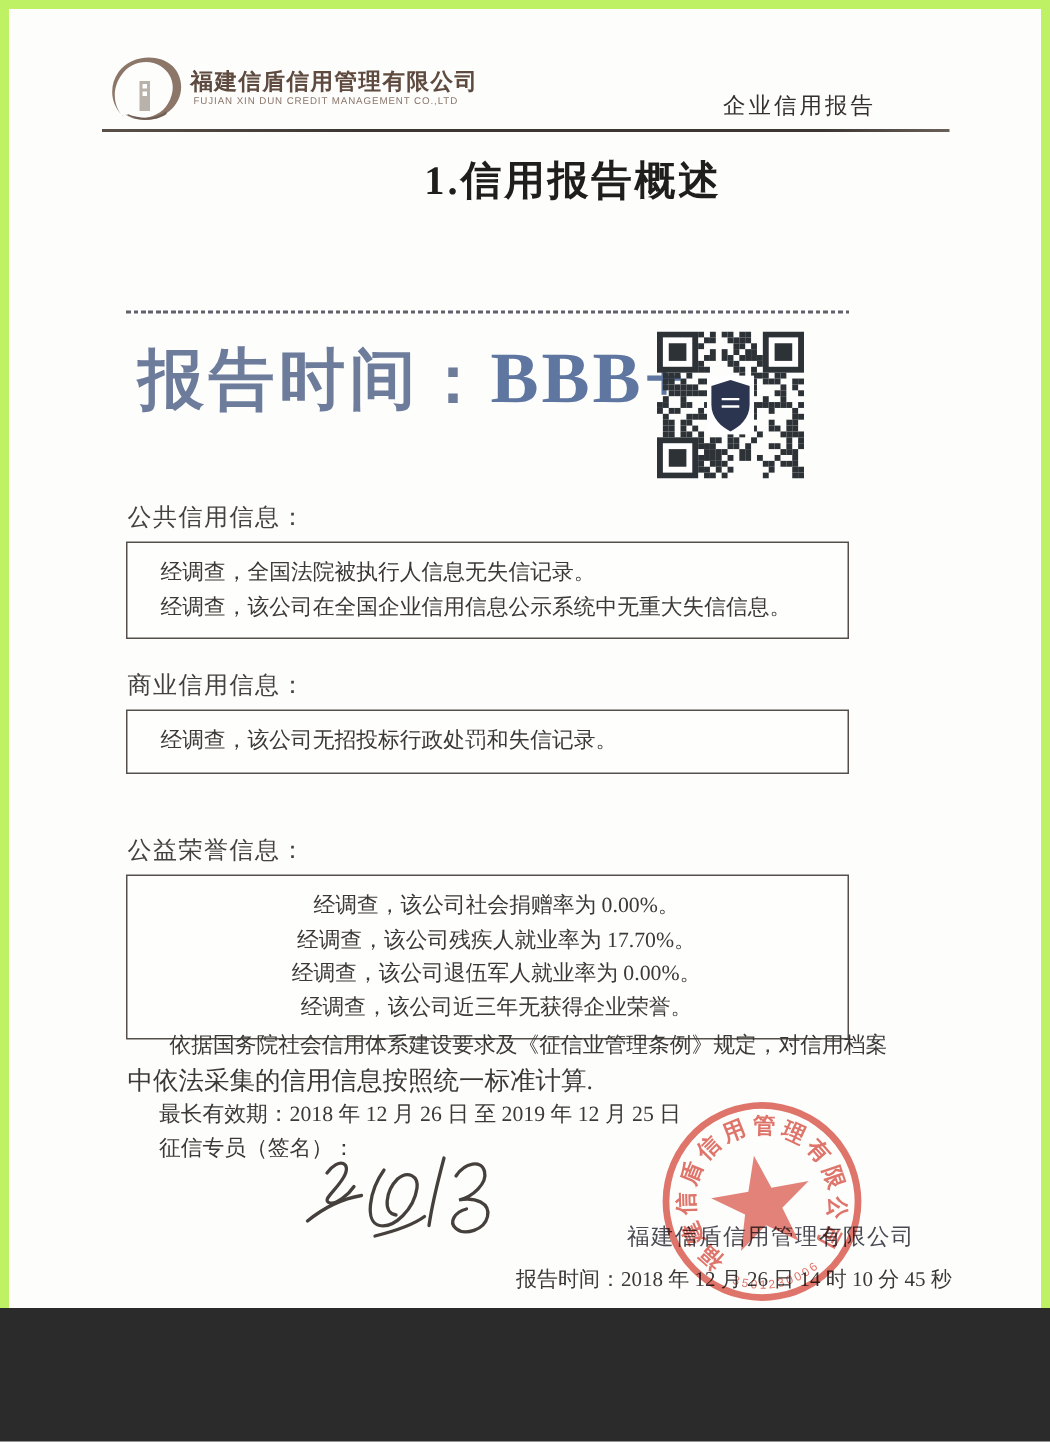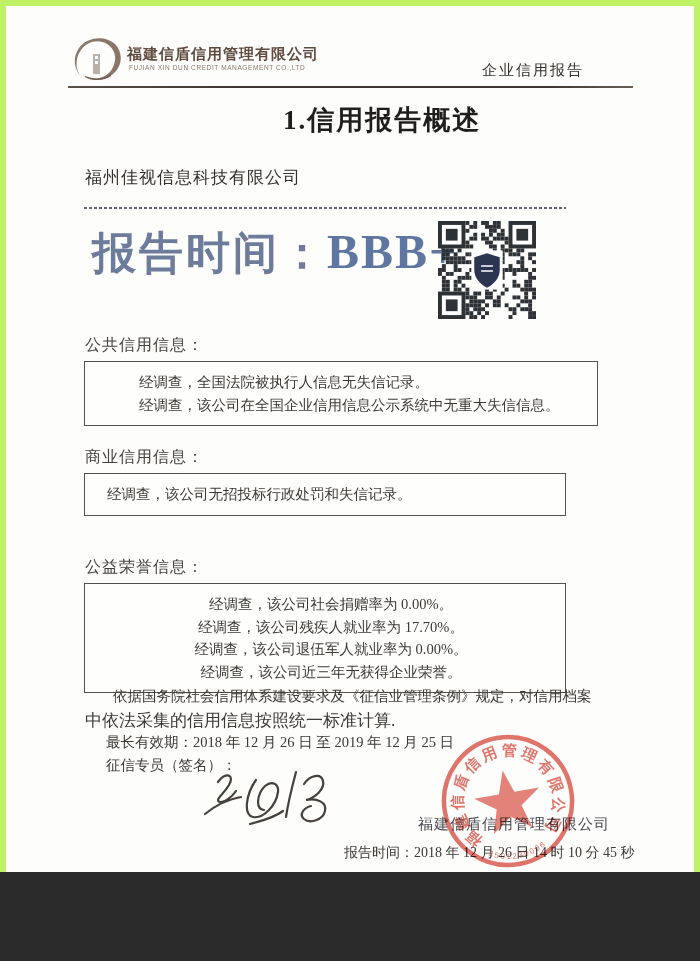--- a/index.html
+++ b/index.html
@@ -54,21 +54,20 @@
     <rect x="24" y="20" width="3" height="3" fill="#fff"></rect>
     <rect x="24" y="25" width="3" height="3" fill="#fff"></rect>
     <path d="M14,40 C24,44 34,43 40,38 L40,40 C33,45 22,45 14,41 Z" fill="#6e5d52"></path>
   </svg>
   <div class="abs org-cn">福建信盾信用管理有限公司</div>
   <div class="abs org-en">FUJIAN XIN DUN CREDIT MANAGEMENT CO.,LTD</div>
   <div class="abs doc-label">企业信用报告</div>
   <div class="abs header-line"></div>
 
   <div class="abs page-title">1.信用报告概述</div>
-  <div class="abs subject">福州佳视信息科技有限公司</div>
   <div class="abs dashed"></div>
 
   <div class="abs rating">
     <span class="lbl">报告时间：</span><span class="grade">BBB+</span>
   </div>
   <svg class="abs" style="left:437px;top:221px;" width="100" height="98" viewBox="0 0 100 100" id="qr-svg">
       <rect x="28" y="0" width="4" height="4" fill="#2d3237"></rect>
       <rect x="36" y="0" width="4" height="4" fill="#2d3237"></rect>
       <rect x="44" y="0" width="4" height="4" fill="#2d3237"></rect>
       <rect x="48" y="0" width="4" height="4" fill="#2d3237"></rect>
@@ -296,21 +295,21 @@
       <rect x="80" y="8" width="12" height="12" fill="#2d3237"></rect>
       <rect x="0" y="72" width="28" height="28" fill="#2d3237"></rect>
       <rect x="4" y="76" width="20" height="20" fill="#fff"></rect>
       <rect x="8" y="80" width="12" height="12" fill="#2d3237"></rect>
       <rect x="34" y="30" width="32" height="40" fill="#fff"></rect>
       <path d="M50,33 l13,4 v13 c0,9 -7,15 -13,18 c-6,-3 -13,-9 -13,-18 v-13 z" fill="#2b3550"></path>
       <path d="M44,46 h12 M44,51 h12" stroke="#fff" stroke-width="1.6" fill="none"></path>
     </svg>
 
   <div class="abs sec-heading" style="top:335px;">公共信用信息：</div>
-  <div class="abs info-box box-pad" style="top:361px;padding-left:32px;">
+  <div class="abs info-box box-pad" style="top:361px;">
     <p class="info-line">经调查，全国法院被执行人信息无失信记录。</p>
     <p class="info-line">经调查，该公司在全国企业信用信息公示系统中无重大失信信息。</p>
   </div>
 
   <div class="abs sec-heading" style="top:447px;">商业信用信息：</div>
   <div class="abs info-box box-pad" style="top:473px;">
     <p class="info-line">经调查，该公司无招投标行政处罚和失信记录。</p>
   </div>
 
   <div class="abs sec-heading" style="top:557px;">公益荣誉信息：</div>

